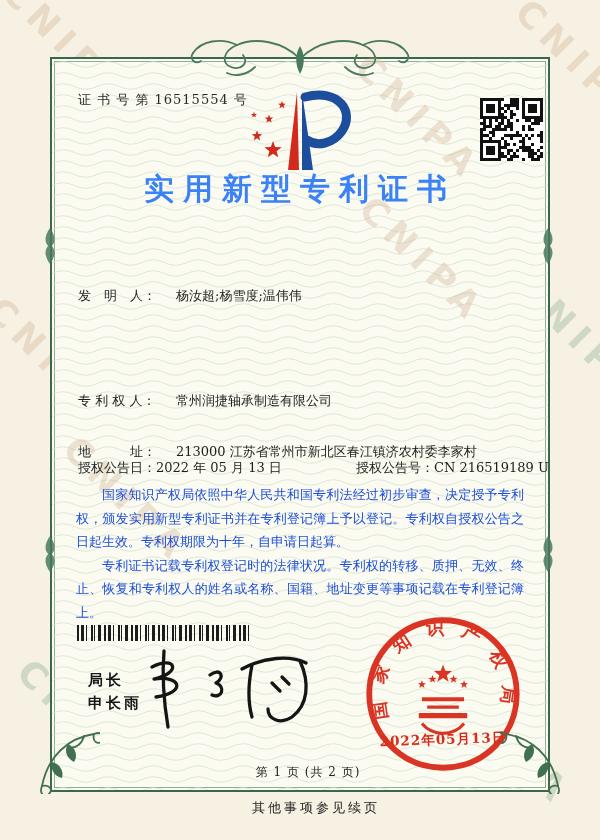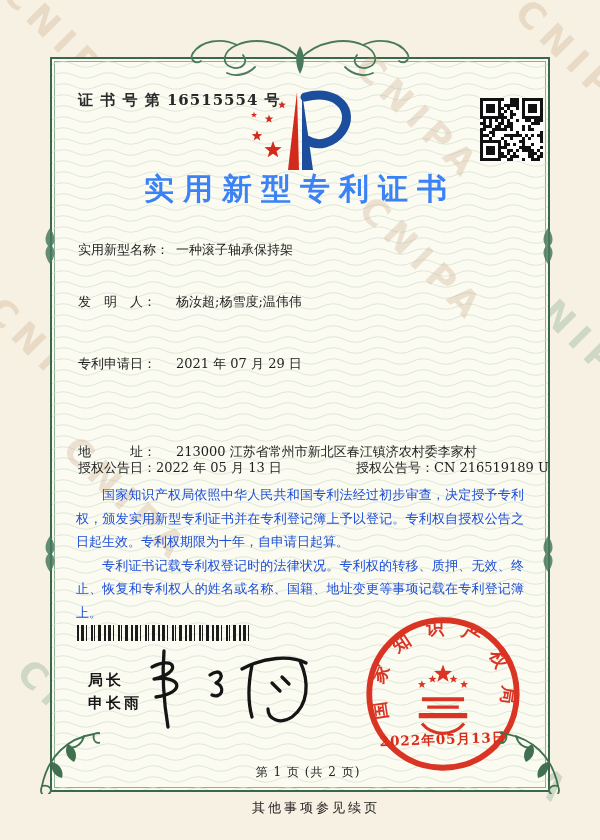--- a/index.html
+++ b/index.html
@@ -11,21 +11,21 @@
   .wm.tan{color:rgba(203,166,134,0.30);}
   .wm.green{color:rgba(126,168,138,0.34);}
   
   .cert{position:absolute;left:50px;top:57px;width:496px;height:731px;background:#fbfbf1;
         border:2px solid #39684d;z-index:1;}
   .cert .inner-line{position:absolute;inset:2px;border:1px solid #8fac97;pointer-events:none;z-index:0;}
   .guilloche{position:absolute;inset:0;z-index:0;opacity:.85;}
   .cwm{z-index:0;}
   .layer{position:absolute;z-index:2;}
   
-  .cert-no{left:26px;top:32px;font-size:15px;letter-spacing:1px;color:#2a2a2a;white-space:nowrap;font-weight:bold;}
+  .cert-no{left:26px;top:32px;font-size:13px;letter-spacing:1px;color:#2a2a2a;white-space:nowrap;}
   .title{left:0;top:110px;width:100%;text-align:center;font-size:30px;font-weight:700;
          letter-spacing:9px;color:#3b82f6;}
   .row{left:26px;font-size:13px;color:#1e1e1e;white-space:nowrap;width:446px;}
   .row .lab{display:inline-block;min-width:98px;}
   .grant2{position:absolute;left:253px;top:0;white-space:nowrap;margin-left:25px;}
   .paras{left:24px;top:424px;width:448px;font-size:13px;line-height:23.5px;color:#1d4ed8;text-align:justify;}
   .paras p{margin:0;text-indent:2em;}
   .barcode{left:25px;top:566px;width:176px;height:16px;
     background:repeating-linear-gradient(90deg,#1c1c1c 0 2px,rgba(0,0,0,0) 2px 4px,#1c1c1c 4px 7px,
       rgba(0,0,0,0) 7px 9px,#1c1c1c 9px 10px,rgba(0,0,0,0) 10px 14px,#1c1c1c 14px 16px,
@@ -326,28 +326,25 @@
         <rect x="27" y="60" width="3" height="3" fill="#111"></rect>
         <rect x="30" y="60" width="3" height="3" fill="#111"></rect>
         <rect x="42" y="60" width="3" height="3" fill="#111"></rect>
         <rect x="51" y="60" width="3" height="3" fill="#111"></rect>
         <rect x="54" y="60" width="3" height="3" fill="#111"></rect>
         <rect x="57" y="60" width="3" height="3" fill="#111"></rect>
       </svg>
 
     <div class="layer title">实用新型专利证书</div>
 
-    <div class="layer row" style="top:182px">
-      <span class="lab">实用新型名称：</span><span>一种滚子轴承保持架</span>
-    </div>
-    <div class="layer row" style="top:234px">
+    <div class="layer row" style="top:228px">
       <span class="lab">发　明　人：</span><span>杨汝超;杨雪度;温伟伟</span>
     </div>
-    <div class="layer row" style="top:296px">
-      <span class="lab">专利申请日：</span><span>2021 年 07 月 29 日</span>
+    <div class="layer row" style="top:333px">
+      <span class="lab">专 利 权 人：</span><span>常州润捷轴承制造有限公司</span>
     </div>
     <div class="layer row" style="top:384px">
       <span class="lab">地　　　址：</span><span>213000 江苏省常州市新北区春江镇济农村委李家村</span>
     </div>
     <div class="layer row" style="top:400px;position:absolute">
       <span>授权公告日：</span><span>2022 年 05 月 13 日</span>
       <span class="grant2">
         <span>授权公告号：</span><span>CN 216519189 U</span>
       </span>
     </div>

